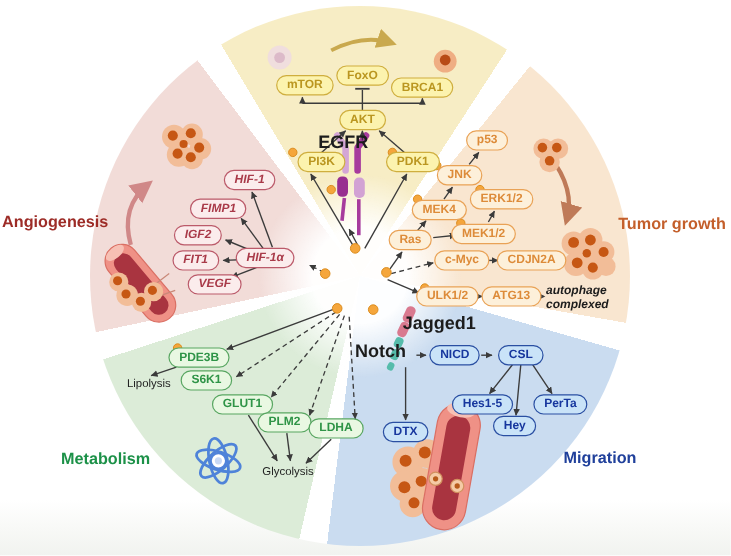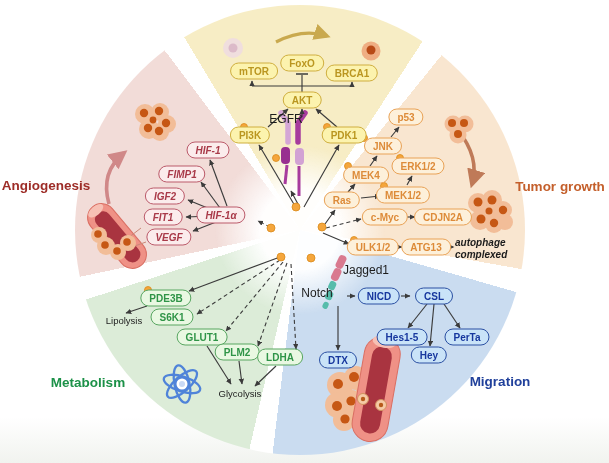--- a/index.html
+++ b/index.html
@@ -40,21 +40,21 @@
   .pill.ang{background:#fbecec;border-color:#bb5a6a;color:#a93a49;font-style:italic;}
   .pill.met{background:#e9f8e2;border-color:#58a661;color:#2f9447;}
   .pill.mig{background:#c9e3f8;border-color:#2a4fa2;color:#17379e;}
   .section-title{
     position:absolute; z-index:3; transform:translate(-50%,-50%);
     font-size:13.5px; font-weight:bold; white-space:nowrap;
   }
   .t-tum{color:#b1941c}.t-gro{color:#c45f2b}.t-ang{color:#9d2c27}.t-met{color:#1c9148}.t-mig{color:#20409b}
   .lbl{
     position:absolute; z-index:3; transform:translate(-50%,-50%);
-    font-size:12px; font-weight:400; color:#1c1c1c; white-space:nowrap;
+    font-size:15px; font-weight:700; color:#1c1c1c; white-space:nowrap;
   }
   .lbl.small{font-size:9.5px; font-weight:normal; color:#222;}
   #autophage{
     position:absolute; z-index:3; left:455px; top:237px;
     font-size:10px; font-weight:600; color:#1c1c1c; line-height:1.2;font-style:italic;
   }
   #copper{
     position:absolute; z-index:4; left:301px; top:235px; transform:translate(-50%,-50%);
     width:41px; height:41px; border-radius:50%; background:#f2a233;
     color:#ffffff; font-size:9.5px; font-weight:bold;
@@ -301,21 +301,21 @@
 
   <div class="section-title t-ang" style="left:46px;top:185px">Angiogenesis</div>
   <div class="section-title t-gro" style="left:560px;top:186px">Tumor growth</div>
   <div class="section-title t-met" style="left:88px;top:382px">Metabolism</div>
   <div class="section-title t-mig" style="left:500px;top:381px">Migration</div>
 
   <div class="pill tum" style="left:254px;top:71px">mTOR</div>
   <div class="pill tum" style="left:302px;top:63px">FoxO</div>
   <div class="pill tum" style="left:352px;top:73px">BRCA1</div>
   <div class="pill tum" style="left:302px;top:100px">AKT</div>
-  <div class="pill tum" style="left:250px;top:135px">PI3K</div>
+  <div class="pill tum" style="left:268px;top:135px">PI3K</div>
   <div class="pill tum" style="left:344px;top:135px">PDK1</div>
   <div class="lbl" style="left:286px;top:119px">EGFR</div>
 
   <div class="pill gro" style="left:406px;top:117px">p53</div>
   <div class="pill gro" style="left:383px;top:146px">JNK</div>
   <div class="pill gro" style="left:418px;top:166px">ERK1/2</div>
   <div class="pill gro" style="left:366px;top:175px">MEK4</div>
   <div class="pill gro" style="left:403px;top:195px">MEK1/2</div>
   <div class="pill gro" style="left:342px;top:200px">Ras</div>
   <div class="pill gro" style="left:385px;top:217px">c-Myc</div>
@@ -324,21 +324,21 @@
   <div class="pill gro" style="left:426px;top:247px">ATG13</div>
   <div id="autophage">
     <div>autophage</div>
     <div>complexed</div>
   </div>
 
   <div class="pill ang" style="left:208px;top:150px">HIF-1</div>
   <div class="pill ang" style="left:182px;top:174px">FIMP1</div>
   <div class="pill ang" style="left:165px;top:196px">IGF2</div>
   <div class="pill ang" style="left:163px;top:217px">FIT1</div>
-  <div class="pill ang" style="left:169px;top:237px">VEGF</div>
+  <div class="pill ang" style="left:179px;top:237px">VEGF</div>
   <div class="pill ang" style="left:221px;top:215px">HIF-1α</div>
 
   <div class="pill met" style="left:166px;top:298px">PDE3B</div>
   <div class="pill met" style="left:172px;top:317px">S6K1</div>
   <div class="pill met" style="left:202px;top:337px">GLUT1</div>
   <div class="pill met" style="left:237px;top:352px">PLM2</div>
   <div class="pill met" style="left:280px;top:357px">LDHA</div>
   <div class="lbl small" style="left:124px;top:320px">Lipolysis</div>
   <div class="lbl small" style="left:240px;top:393px">Glycolysis</div>
 

